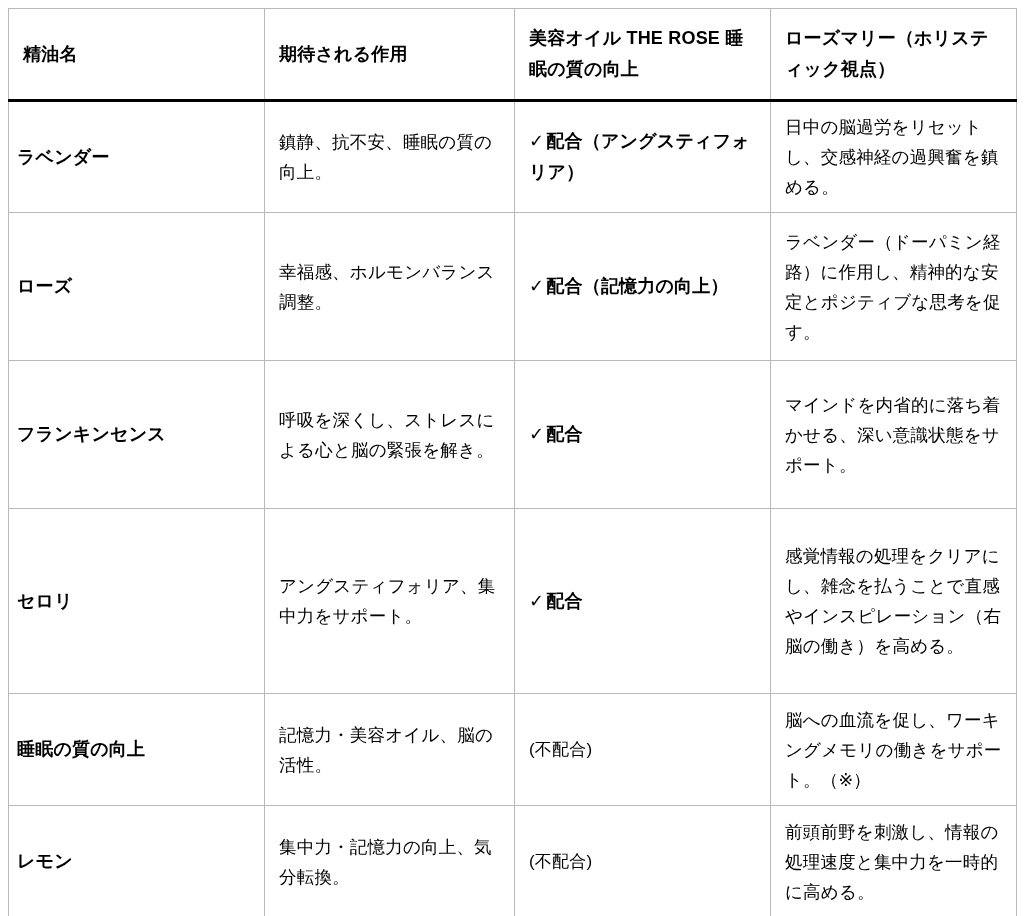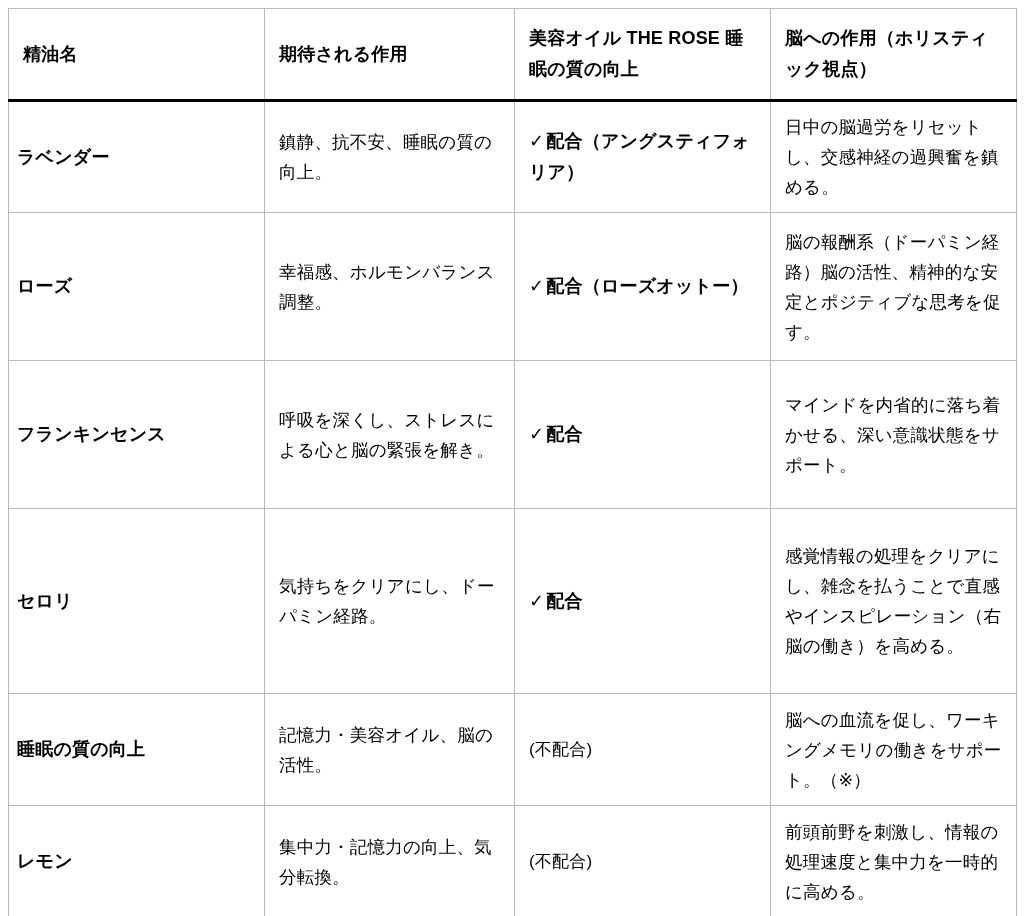--- a/index.html
+++ b/index.html
@@ -84,45 +84,45 @@
       <col class="c1">
         <col class="c2">
         <col class="c3">
         <col class="c4">
     </colgroup>
     <thead>
       <tr>
         <th>精油名</th>
         <th>期待される作用</th>
         <th>美容オイル THE ROSE 睡眠の質の向上</th>
-        <th>脳への作用（ホリスティック視点）</th>
+        <th>ローズマリー（ホリスティック視点）</th>
       </tr>
     </thead>
     <tbody>
       <tr class="r1">
         <td class="name">ラベンダー</td>
         <td>鎮静、抗不安、睡眠の質の向上。</td>
         <td class="incl"><span class="check">✓</span><span>配合（アングスティフォリア）</span></td>
         <td>日中の脳過労をリセットし、交感神経の過興奮を鎮める。</td>
       </tr>
       <tr class="r2">
         <td class="name">ローズ</td>
         <td>幸福感、ホルモンバランス調整。</td>
-        <td class="incl"><span class="check">✓</span><span>配合（ローズオットー）</span></td>
-        <td>脳の報酬系（ドーパミン経路）脳の活性、精神的な安定とポジティブな思考を促す。</td>
+        <td class="incl"><span class="check">✓</span><span>配合（記憶力の向上）</span></td>
+        <td>ラベンダー（ドーパミン経路）に作用し、精神的な安定とポジティブな思考を促す。</td>
       </tr>
       <tr class="r3">
         <td class="name">フランキンセンス</td>
         <td>呼吸を深くし、ストレスによる心と脳の緊張を解き。</td>
         <td class="incl"><span class="check">✓</span><span>配合</span></td>
         <td>マインドを内省的に落ち着かせる、深い意識状態をサポート。</td>
       </tr>
       <tr class="r4">
         <td class="name">セロリ</td>
-        <td>気持ちをクリアにし、ドーパミン経路。</td>
+        <td>アングスティフォリア、集中力をサポート。</td>
         <td class="incl"><span class="check">✓</span><span>配合</span></td>
         <td>感覚情報の処理をクリアにし、雑念を払うことで直感やインスピレーション（右脳の働き）を高める。</td>
       </tr>
       <tr class="r5">
         <td class="name">睡眠の質の向上</td>
         <td>記憶力・美容オイル、脳の活性。</td>
         <td class="incl not-included"><span>(不配合)</span></td>
         <td>脳への血流を促し、ワーキングメモリの働きをサポート。（※）</td>
       </tr>
       <tr class="r6">

